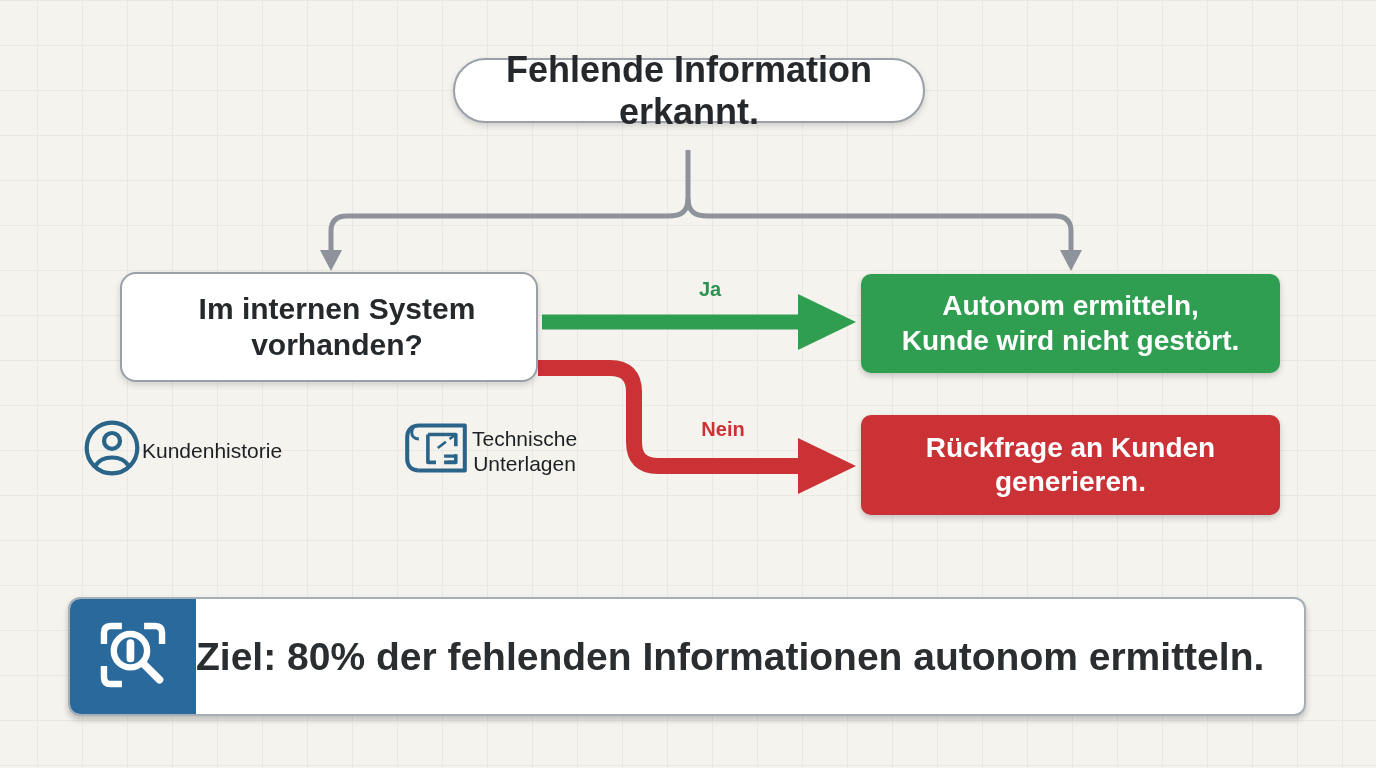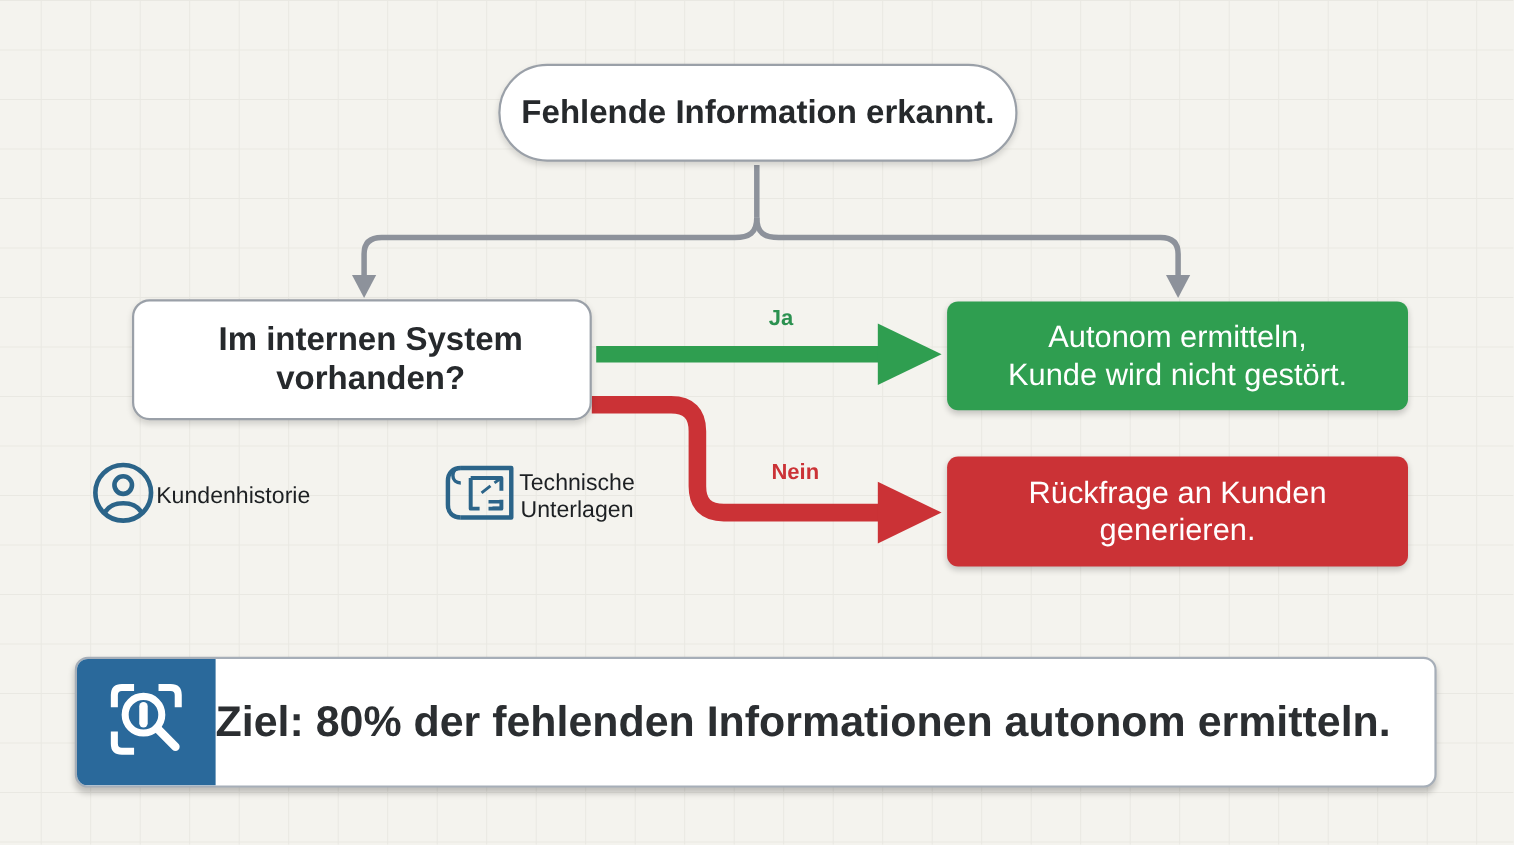--- a/index.html
+++ b/index.html
@@ -37,36 +37,36 @@
   }
   .node-white {
     background: #ffffff;
     border: 2px solid #9aa0a8;
     color: #26292c;
     font-weight: 700;
     box-shadow: 0 3px 6px rgba(0,0,0,0.15);
   }
   .start-node {
     left: 453px; top: 58px;
-    width: 472px; height: 89px;
+    width: 472px; height: 65px;
     border-radius: 46px;
-    font-size: 30px;
+    font-size: 36px;
   }
   .decision-node {
     left: 120px; top: 272px;
     width: 418px; height: 110px;
     border-radius: 16px;
     font-size: 30px;
     line-height: 1.2;
     padding-left: 16px;
   }
   .outcome-node {
     width: 419px;
     color: #ffffff;
-    font-weight: 400;
+    font-weight: 700;
     font-size: 28px;
     line-height: 1.22;
     border-radius: 10px;
     box-shadow: 0 3px 6px rgba(0,0,0,0.2);
   }
   .outcome-yes { left: 861px; top: 274px; height: 99px;  background: #2f9e50; }
   .outcome-no  { left: 861px; top: 415px; height: 100px; background: #cb3236; }
   .branch-label {
     position: absolute;
     z-index: 2;

